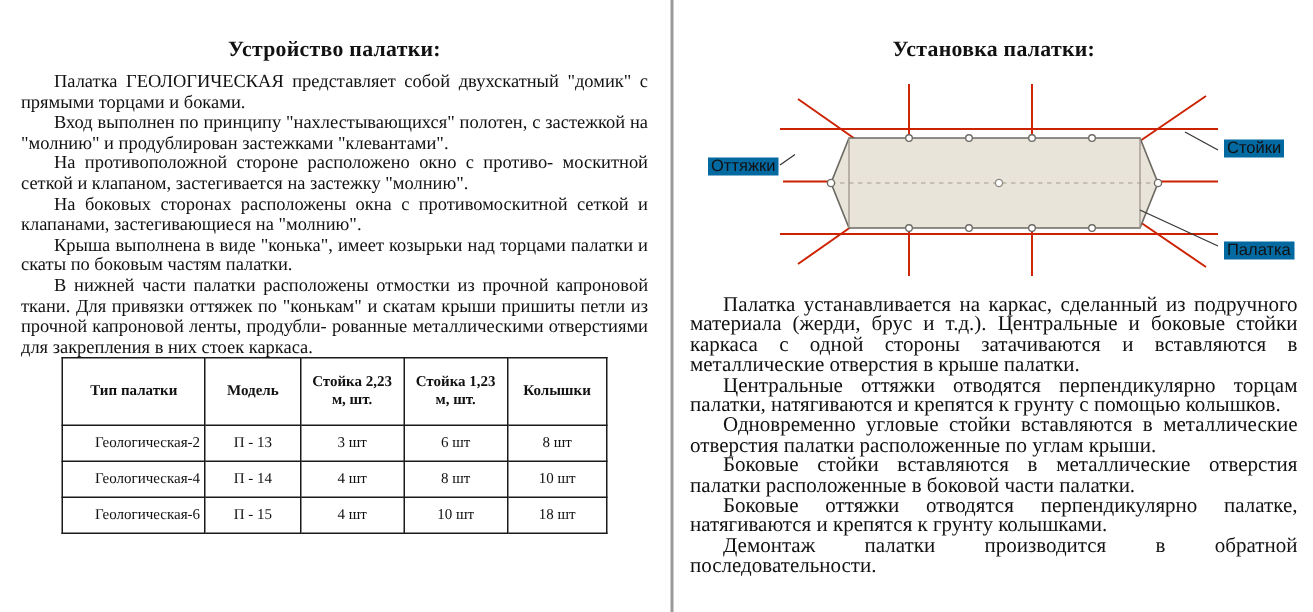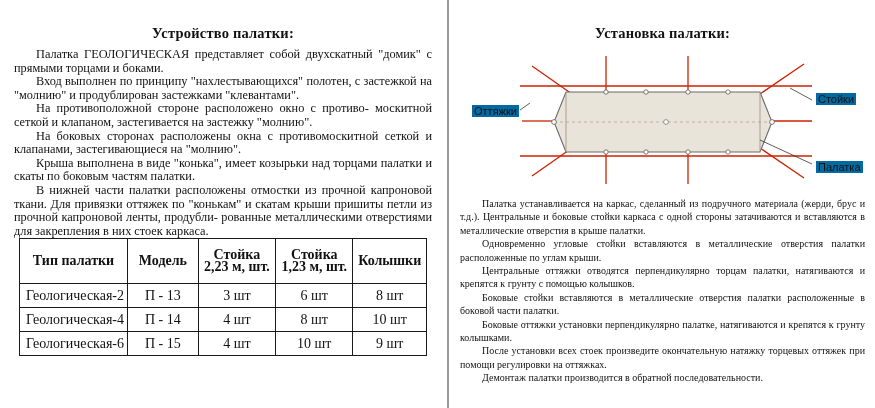--- a/index.html
+++ b/index.html
@@ -63,23 +63,23 @@
   }
 
   .table-caption {
     font-size: 12.3px;
     font-weight: bold;
     text-align: center;
     margin: 11px 0 5px 0;
   }
   table.caravan {
     border-collapse: collapse;
-    width: 408px;
+    width: 364px;
     margin: 0 auto;
-    font-size: 14px;
+    font-size: 10px;
   }
   table.caravan th, table.caravan td {
     border: 1px solid #1a1a1a;
     text-align: center;
     vertical-align: middle;
     padding: 2px 3px;
     line-height: 12.4px;
   }
   table.caravan th {
     font-weight: bold;
@@ -110,21 +110,21 @@
     font-family: Liberation Sans, sans-serif;
     font-size: 11px;
     background: #0369a1;
     padding: 0 2px;
     white-space: nowrap;
   }
   .lbl-ottyazhki { left: 12px; top: 57px; }
   .lbl-stoyki { left: 356px; top: 45px; }
   .lbl-palatka { left: 356px; top: 113px; }
   .right-text { margin-top: 2px; }
-  .right-text p.para { font-size: 10px; line-height: 13.4px; }
+  .right-text p.para { font-size: 14px; line-height: 13.4px; }
 </style>
 </head>
 <body>
 
 <div class="page">
 
   <div class="divider"></div>
 
   <div class="col col-left">
     <h2 class="section-title">Устройство палатки:</h2>
@@ -160,21 +160,21 @@
           <td>П - 14</td>
           <td>4 шт</td>
           <td>8 шт</td>
           <td>10 шт</td>
         </tr>
         <tr>
           <td class="name">Геологическая-6</td>
           <td>П - 15</td>
           <td>4 шт</td>
           <td>10 шт</td>
-          <td>9 шт</td>
+          <td>18 шт</td>
         </tr>
       </tbody>
     </table>
   </div>
 
   <div class="col col-right">
     <h2 class="section-title">Установка палатки:</h2>
 
     <div class="diagram-wrap">
       <svg width="412" height="145" viewBox="0 0 412 145" xmlns="http://www.w3.org/2000/svg">
@@ -224,22 +224,21 @@
         </g>
       </svg>
 
       <div class="diagram-label lbl-ottyazhki">Оттяжки</div>
       <div class="diagram-label lbl-stoyki">Стойки</div>
       <div class="diagram-label lbl-palatka">Палатка</div>
     </div>
 
     <div class="right-text">
       <p class="para">Палатка устанавливается на каркас, сделанный из подручного материала (жерди, брус и т.д.). Центральные и боковые стойки каркаса с одной стороны затачиваются и вставляются в металлические отверстия в крыше палатки.</p>
+      <p class="para">Центральные оттяжки отводятся перпендикулярно торцам палатки, натягиваются и крепятся к грунту с помощью колышков.</p>
       <p class="para">Одновременно угловые стойки вставляются в металлические отверстия палатки расположенные по углам крыши.</p>
-      <p class="para">Центральные оттяжки отводятся перпендикулярно торцам палатки, натягиваются и крепятся к грунту с помощью колышков.</p>
       <p class="para">Боковые стойки вставляются в металлические отверстия палатки расположенные в боковой части палатки.</p>
-      <p class="para">Боковые оттяжки установки перпендикулярно палатке, натягиваются и крепятся к грунту колышками.</p>
-      <p class="para">После установки всех стоек произведите окончательную натяжку торцевых оттяжек при помощи регулировки на оттяжках.</p>
+      <p class="para">Боковые оттяжки отводятся перпендикулярно палатке, натягиваются и крепятся к грунту колышками.</p>
       <p class="para">Демонтаж палатки производится в обратной последовательности.</p>
     </div>
   </div>
 
 </div>
 
 </body></html>

